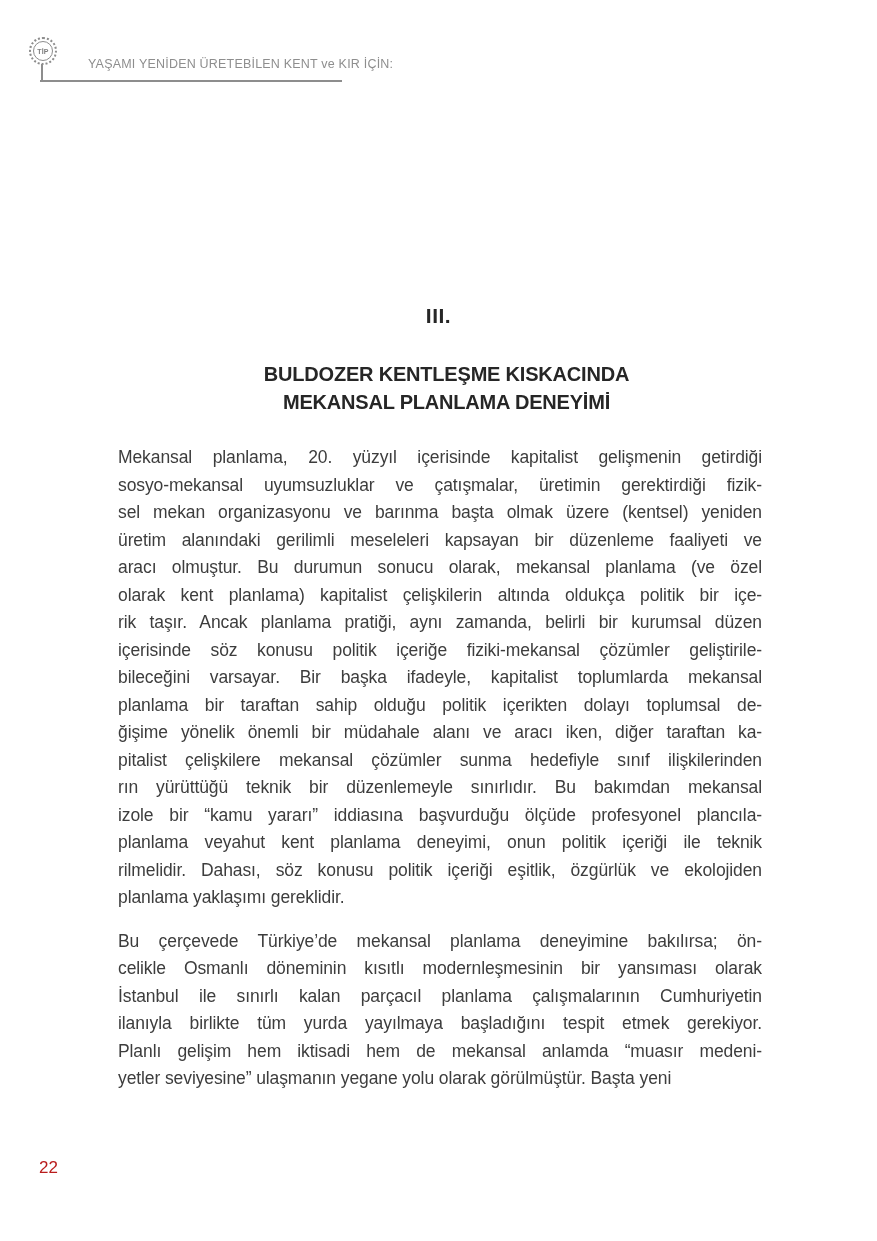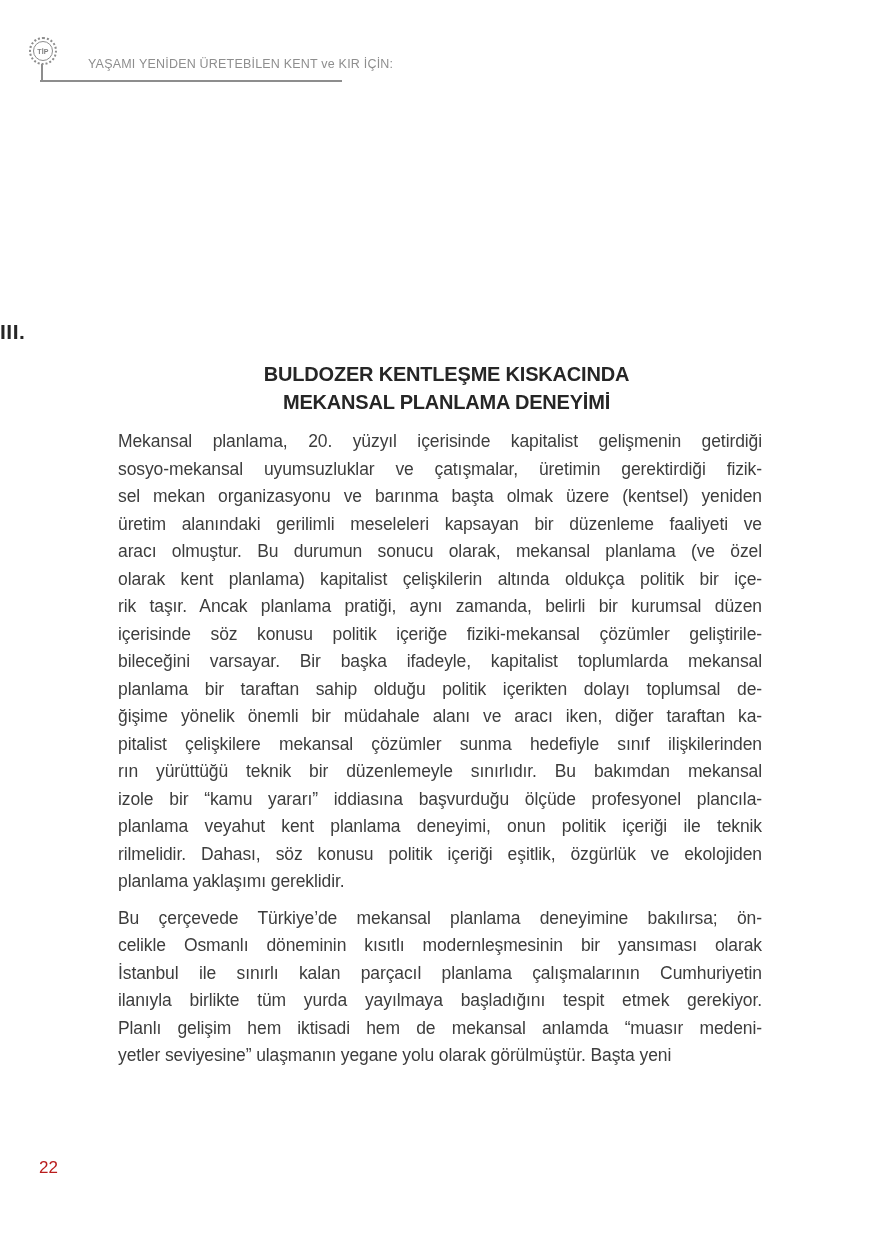--- a/index.html
+++ b/index.html
@@ -39,37 +39,37 @@
     font-size: 12.5px; line-height: 17px; color: #8e8e8e;
     letter-spacing: 0.2px; font-weight: 400; white-space: nowrap;
   }
   .header-line2 {
     font-size: 13px; line-height: 17px; color: #7a7a7a;
     letter-spacing: 0.3px; font-weight: 700; white-space: nowrap;
   }
 
   
   .section-number {
-    position: absolute; left: 0; top: 320px; width: 877px;
-    text-align: left; font-size: 21px; font-weight: 700;
+    position: absolute; left: 0; top: 304px; width: 877px;
+    text-align: center; font-size: 21px; font-weight: 700;
     color: #262626; letter-spacing: 0.5px;
   }
   .section-title {
     position: absolute; left: 0; top: 352px; width: 877px; margin: 8px;
     text-align: center; font-size: 20px; line-height: 28px;
     font-weight: 700; color: #262626; letter-spacing: -0.2px;
   }
 
   
   .body-col {
     position: absolute; left: 118px; top: 428px; width: 644px;
     color: #3d3d3d; font-size: 17.5px; line-height: 27.5px;
     letter-spacing: -0.1px;
   }
-  .para { margin: 0 0 9px 0; }
+  .para { margin: 16px 0 9px 0; }
   .line {
     height: 27.5px; overflow: hidden;
     text-align: justify; text-align-last: justify;
   }
   .line.last { text-align-last: left; }
 
   
   .page-number {
     position: absolute; left: 39px; top: 1158px;
     font-size: 17px; color: #b91c1c;

